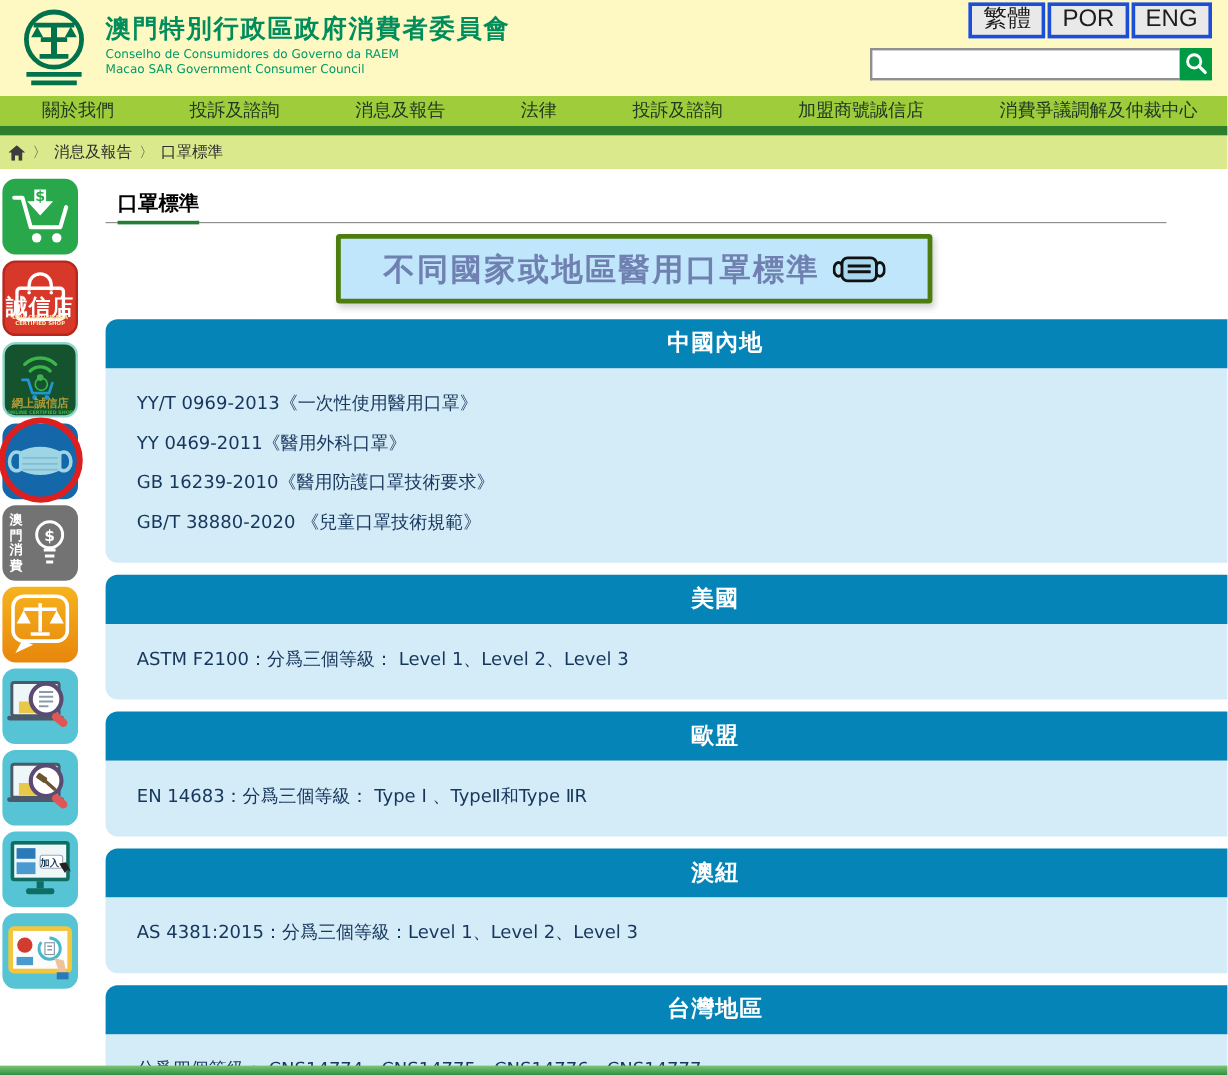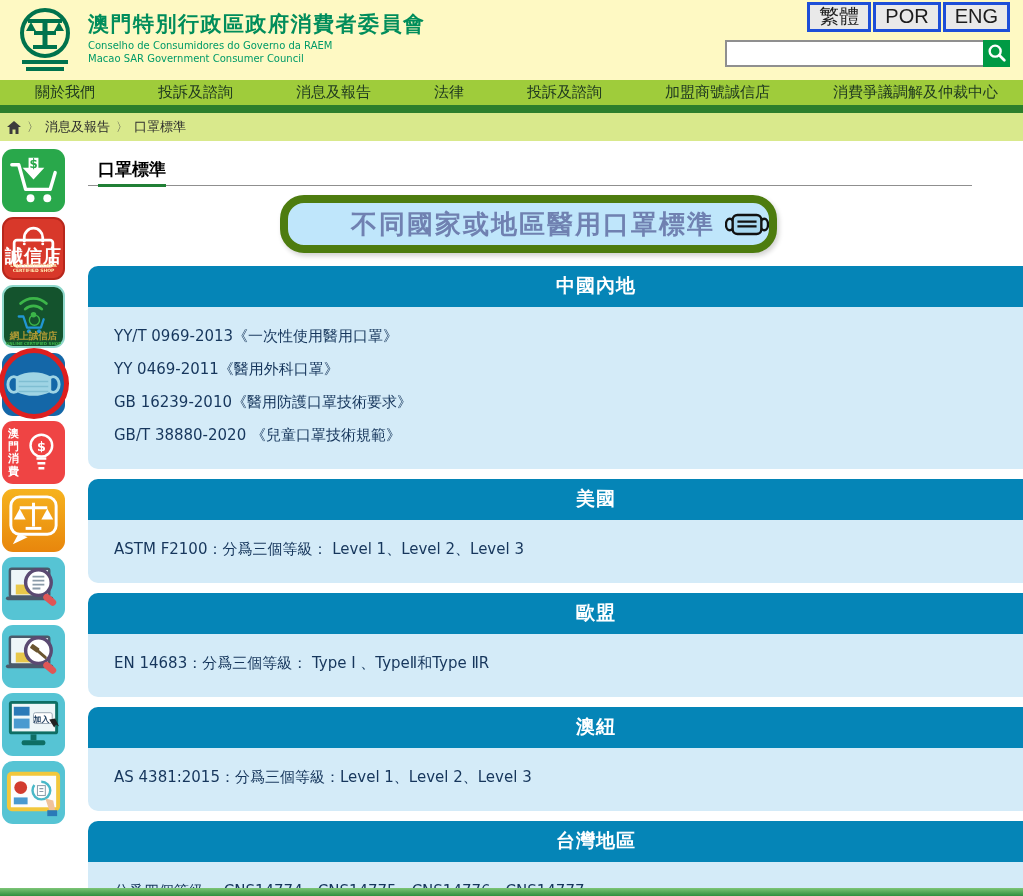--- a/index.html
+++ b/index.html
@@ -41,41 +41,41 @@
   .crumb-link { color:#2d2d2d; text-decoration:none; cursor:pointer; }
 
   
   .content { position:relative; height:748px; overflow:hidden; background:#fff; }
   .sidebar { position:absolute; left:2px; top:8px; width:80px; }
   .side-icon { position:relative; width:63px; height:63px; border-radius:11px; margin-bottom:5px; cursor:pointer; }
   .ic-green  { background:#29a84b; }
   .ic-red    { background:#d8382a; border:2px solid #b8271c; }
   .ic-white  { background:#14532d; border:2px solid #8fd8cb; }
   .ic-navy   { background:#1467a8; }
-  .ic-blue   { background:#ef4444; }
+  .ic-blue   { background:#737373; }
   .ic-orange { background:linear-gradient(#f6b31e,#e8860c); }
   .ic-teal   { background:#56c4d4; }
   .red-ring { position:absolute; left:-3px; top:-5px; width:70px; height:71px; border:5px solid #de1f1f; border-radius:50%; pointer-events:none; }
   .icon-label-sm { position:absolute; width:100%; text-align:center; font-weight:bold; pointer-events:none; }
   .lbl-chengxin { top:25px; color:#ffffff; font-size:18px; letter-spacing:1px; }
   .lbl-chengxin-sub { top:44px; color:#ffe9b0; font-size:4.5px; letter-spacing:0; }
   .lbl-online { top:43px; color:#b09a35; font-size:9.5px; }
   .lbl-online-sub { top:54px; color:#3cb549; font-size:4px; }
   .lbl-macao { position:absolute; left:6px; top:7px; width:14px; color:#fff; font-size:11px; font-weight:bold; line-height:12.5px; pointer-events:none; }
 
   .main-col { margin-left:88px; width:884px; }
   .title-row { padding-top:17px; border-bottom:1px solid #8f8f8f; }
   .page-title {
     display:inline-block; margin:0 0 -2px 10px; font-size:17px; font-weight:bold; color:#000;
     padding-bottom:3px; border-bottom:3px solid #207f35;
   }
   .banner {
     margin:9px 0 13px 192px; width:497px; height:58px;
-    background:#bfe6fb; border:8px solid #4d7c0f; border-radius:24px;
-    display:flex; align-items:center; justify-content:flex-end; gap:10px;
+    background:#bfe6fb; border:4px solid #4d7c0f; border-radius:3px;
+    display:flex; align-items:center; justify-content:center; gap:10px;
     box-shadow:2px 3px 5px rgba(0,0,0,0.18);
   }
   .banner-text { font-size:26px; font-weight:bold; color:#7081b1; letter-spacing:2px; }
 
   .section { width:1016px; margin-bottom:10px; }
   .sec-h {
     background:#0585b7; color:#ffffff; font-size:19px; font-weight:bold; text-align:center;
     padding:7px 0 8px; border-radius:10px 10px 0 0; letter-spacing:1px;
   }
   .sec-b { background:#d4ebf8; border-radius:0 0 10px 10px; padding:6px 10px 10px 26px; }

